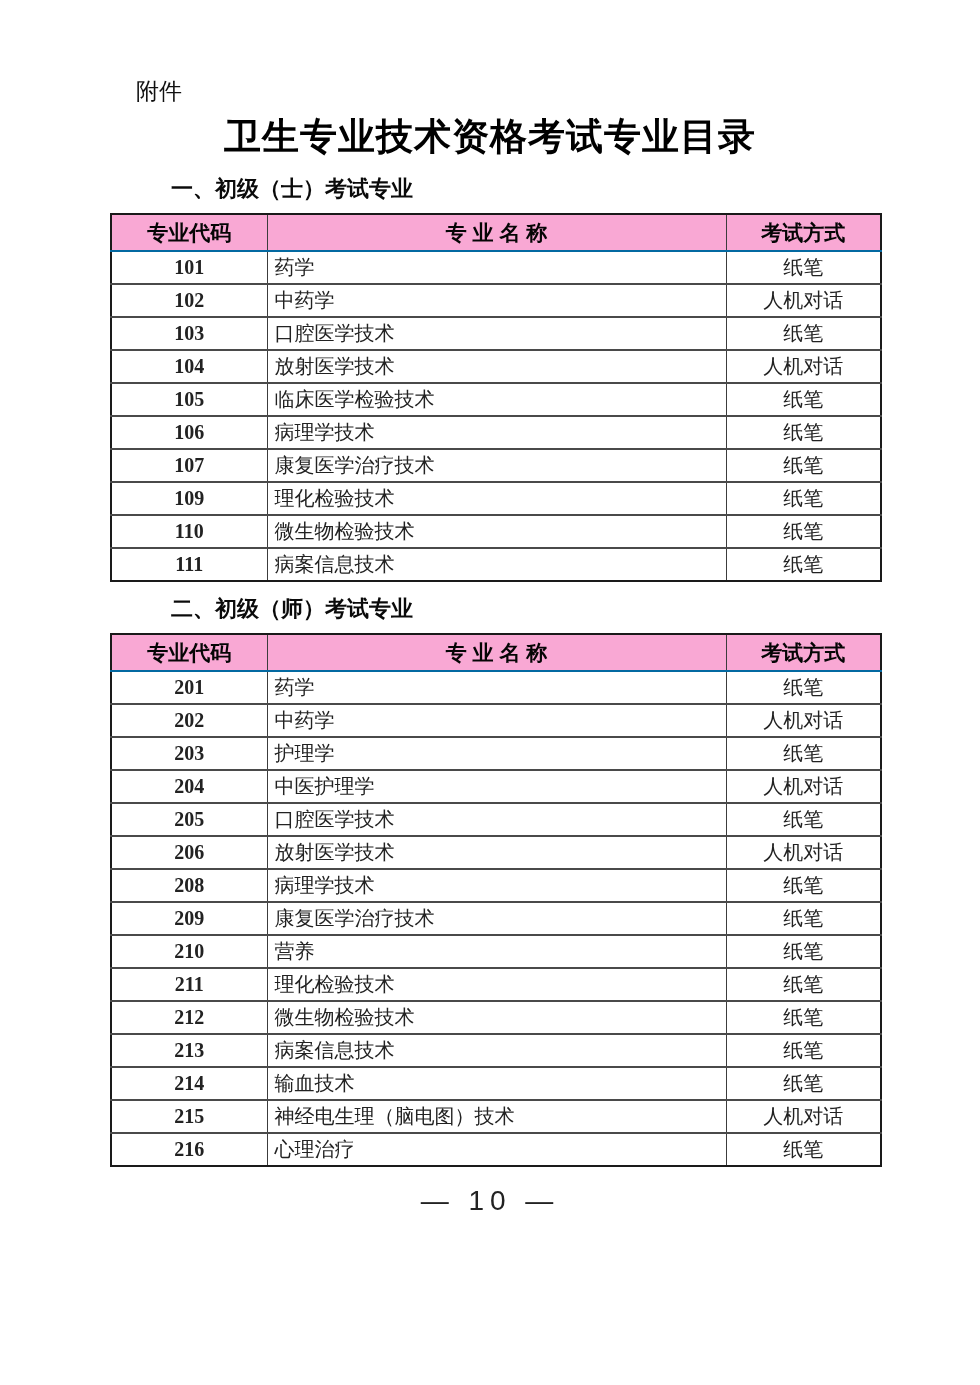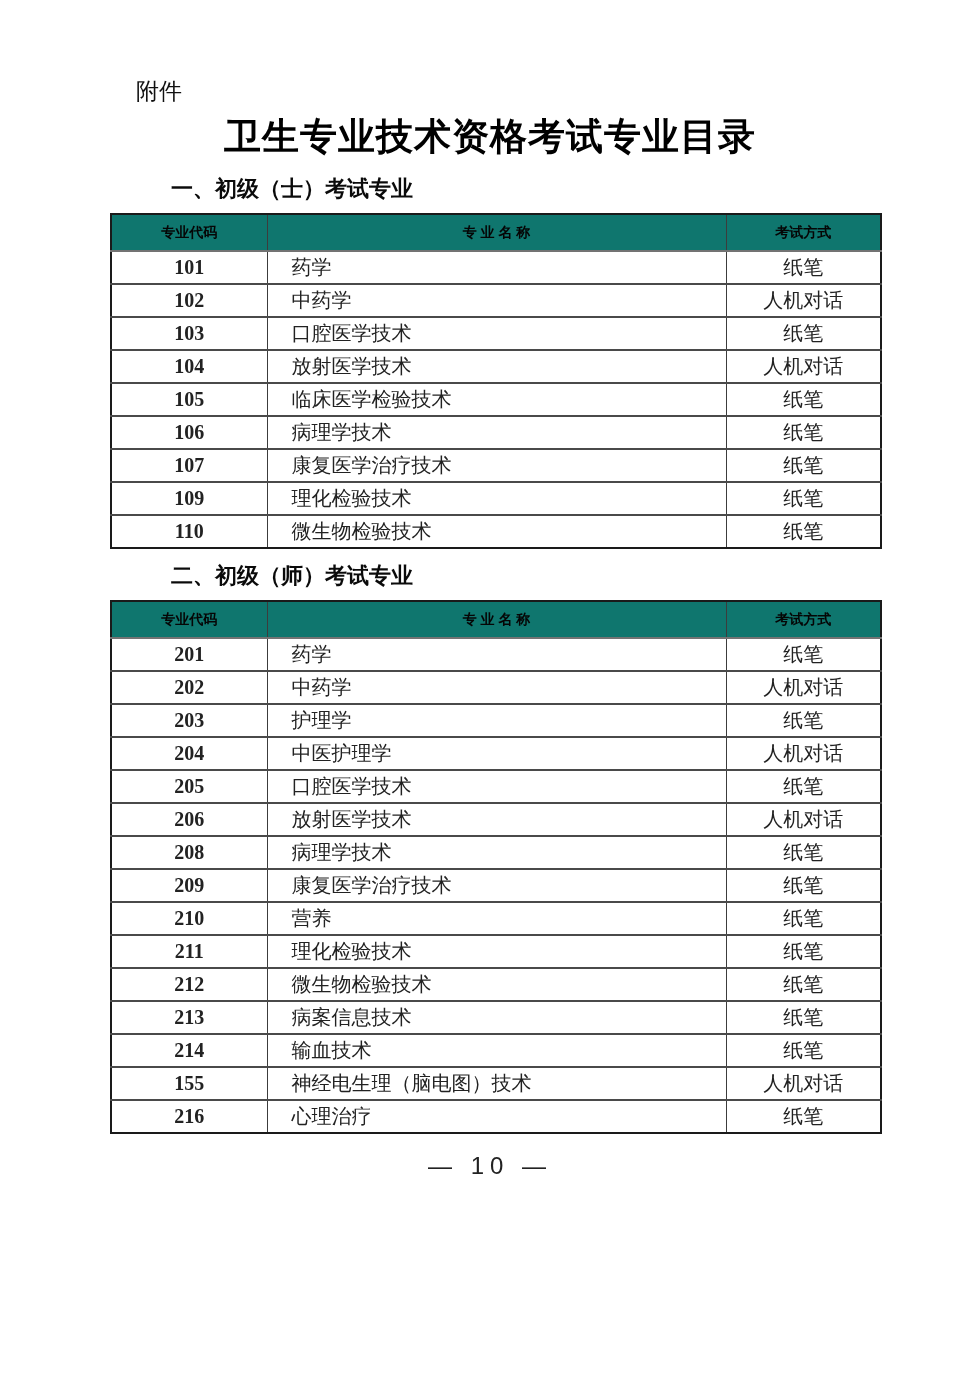--- a/index.html
+++ b/index.html
@@ -56,54 +56,54 @@
     border: 1px solid #3c3c3c;
     border-top: 2px solid #4a4a4a;
     box-sizing: border-box;
     overflow: hidden;
     white-space: nowrap;
   }
   table.spec-table th {
     height: 37px;
     font-family: "Liberation Sans", "DejaVu Sans", sans-serif;
     font-weight: bold;
-    font-size: 14px;
+    font-size: 21px;
     text-align: center;
     color: #050505;
-    background: #0f766e;
+    background: #f9a8d4;
     border-top: 2px solid #1a1a1a;
-    border-bottom: 2px solid #737373;
+    border-bottom: 2px solid #0369a1;
   }
   table.spec-table td {
     height: 33px;
     font-size: 20px;
     color: #222;
   }
   col.c-code   { width: 156px; }
   col.c-name   { width: 459px; }
   col.c-method { width: 155px; }
   td.c0 {
     text-align: center;
     font-family: "Liberation Serif", "DejaVu Serif", serif;
     font-weight: bold;
     font-size: 19px;
     color: #000;
   }
   td.c1 {
     text-align: left;
-    padding-left: 24px;
+    padding-left: 7px;
   }
   td.c2 {
     text-align: center;
   }
   .page-footer {
     margin-top: 18px;
     text-align: center;
     font-family: "Liberation Sans", "DejaVu Sans", sans-serif;
-    font-size: 24px;
+    font-size: 28px;
     letter-spacing: 6px;
     color: #222;
   }
 </style>
 </head>
 <body>
 
 <div class="page">
 
   <div class="attachment">附件</div>
@@ -164,20 +164,25 @@
         <tr>
           <td class="c0">109</td>
           <td class="c1">理化检验技术</td>
           <td class="c2">纸笔</td>
         </tr>
         <tr>
           <td class="c0">110</td>
           <td class="c1">微生物检验技术</td>
           <td class="c2">纸笔</td>
         </tr>
+        <tr>
+          <td class="c0">111</td>
+          <td class="c1">病案信息技术</td>
+          <td class="c2">纸笔</td>
+        </tr>
       </tbody>
   </table>
 
   <div class="section-heading second">二、初级（师）考试专业</div>
 
   <table class="spec-table">
     <colgroup>
       <col class="c-code">
         <col class="c-name">
         <col class="c-method">
@@ -249,21 +254,21 @@
           <td class="c0">213</td>
           <td class="c1">病案信息技术</td>
           <td class="c2">纸笔</td>
         </tr>
         <tr>
           <td class="c0">214</td>
           <td class="c1">输血技术</td>
           <td class="c2">纸笔</td>
         </tr>
         <tr>
-          <td class="c0">155</td>
+          <td class="c0">215</td>
           <td class="c1">神经电生理（脑电图）技术</td>
           <td class="c2">人机对话</td>
         </tr>
         <tr>
           <td class="c0">216</td>
           <td class="c1">心理治疗</td>
           <td class="c2">纸笔</td>
         </tr>
       </tbody>
   </table>

